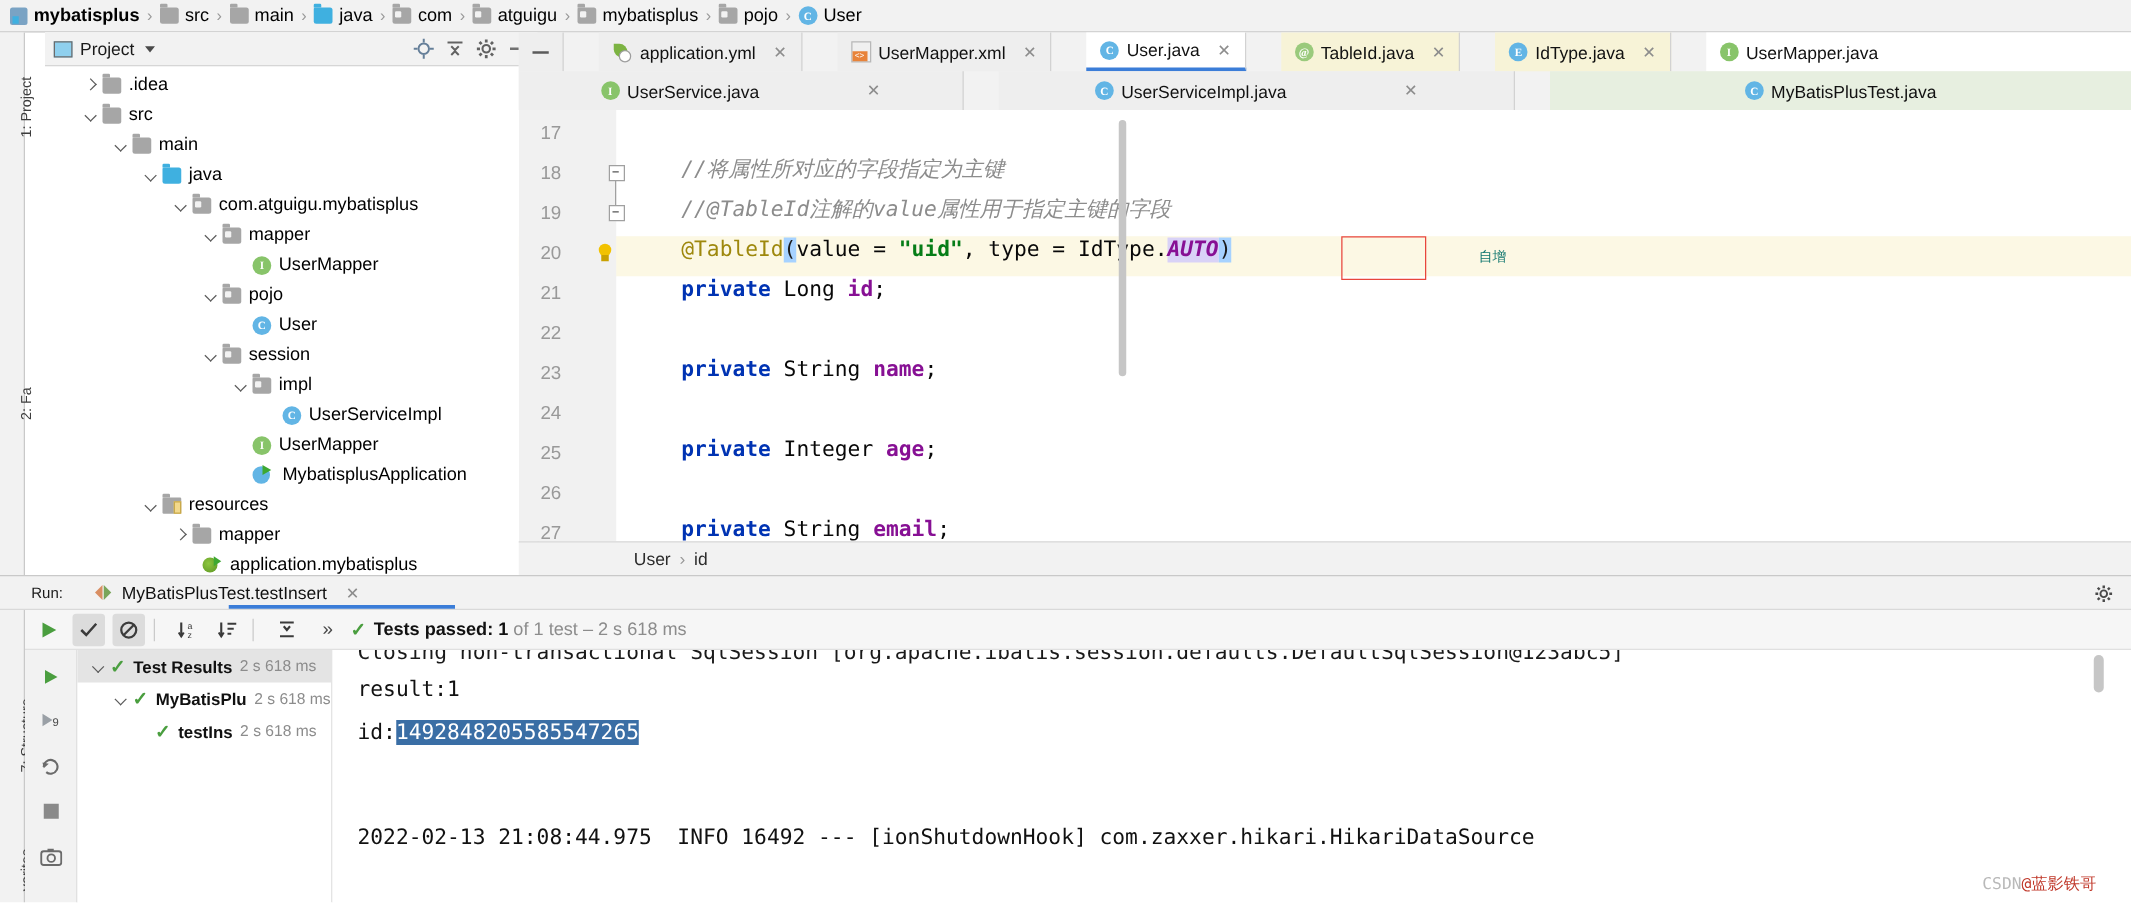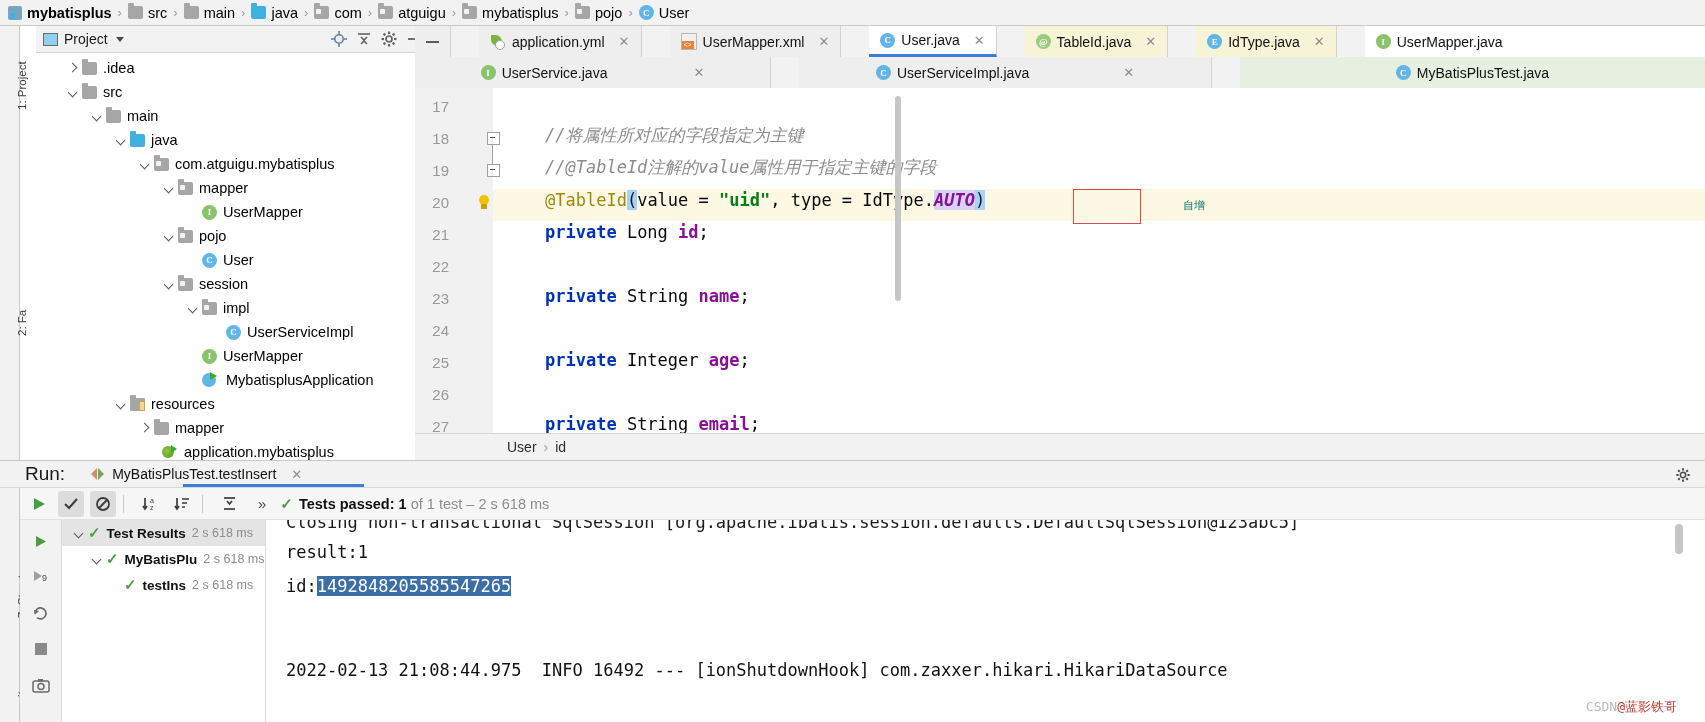--- a/index.html
+++ b/index.html
@@ -139,21 +139,21 @@
     background:#f2f2f2;border-top:1px solid #d8d8d8;display:flex;align-items:center;
     padding-left:92px;box-sizing:border-box;font-size:14px;color:#2b2b2b;gap:7px;
   }
 
   
   .runbar{
     position:absolute;left:0;top:460px;width:1705px;height:28px;
     background:#f2f2f2;border-top:1px solid #c9c9c9;border-bottom:1px solid #d9d9d9;
     display:flex;align-items:center;box-sizing:border-box;
   }
-  .run-label{margin-left:25px;font-size:19px;color:#1a1a1a;}
+  .run-label{margin-left:25px;font-size:12px;color:#1a1a1a;}
   .run-tab{display:flex;align-items:center;gap:7px;margin-left:26px;font-size:14px;color:#111;height:28px;}
   .playpair{width:14px;height:12px;position:relative;flex:none;}
   .playpair:before{content:"";position:absolute;left:0;top:0;width:0;height:0;
      border-right:6px solid #d98e62;border-top:6px solid transparent;border-bottom:6px solid transparent;}
   .playpair:after{content:"";position:absolute;left:7px;top:0;width:0;height:0;
      border-left:6px solid #7aa55a;border-top:6px solid transparent;border-bottom:6px solid transparent;}
   .gear{position:absolute;right:14px;top:6px;width:16px;height:16px;}
 
   .runbody{position:absolute;left:0;top:488px;width:1705px;height:234px;background:#fff;}
   .run-left-strip{position:absolute;left:0;top:0;width:20px;height:234px;background:#f2f2f2;border-right:1px solid #c9c9c9;box-sizing:border-box;}

